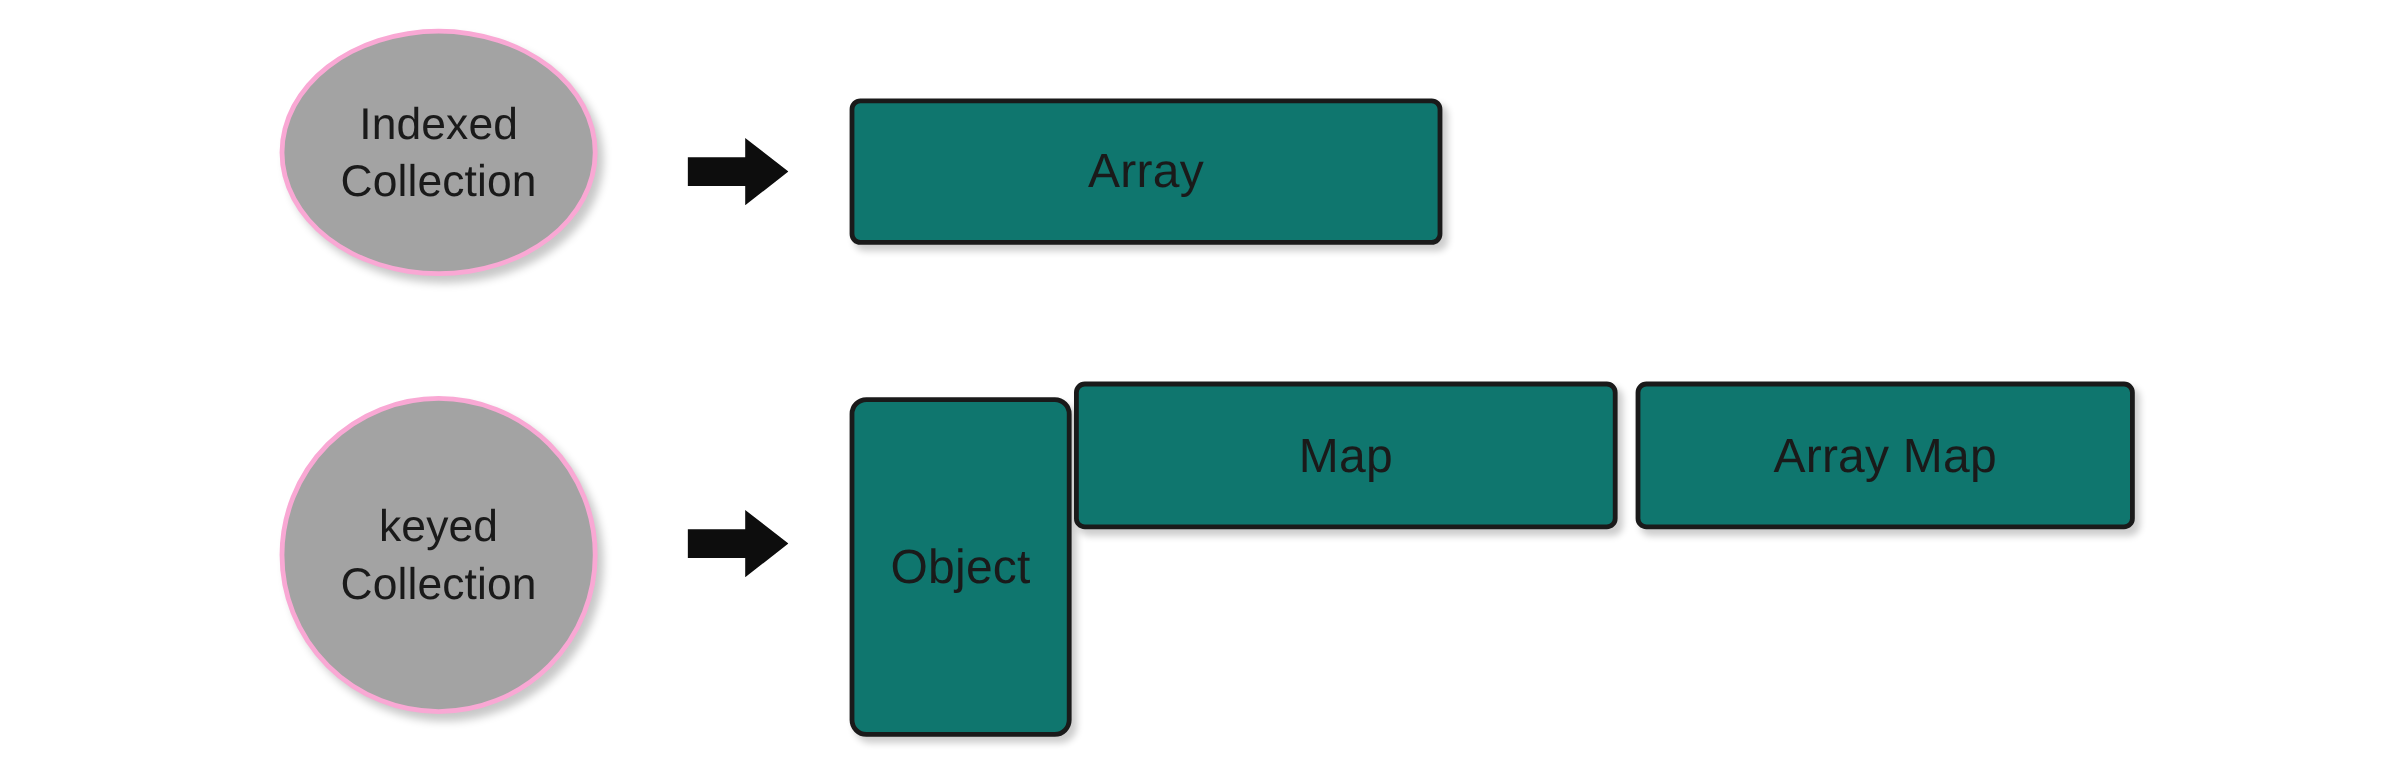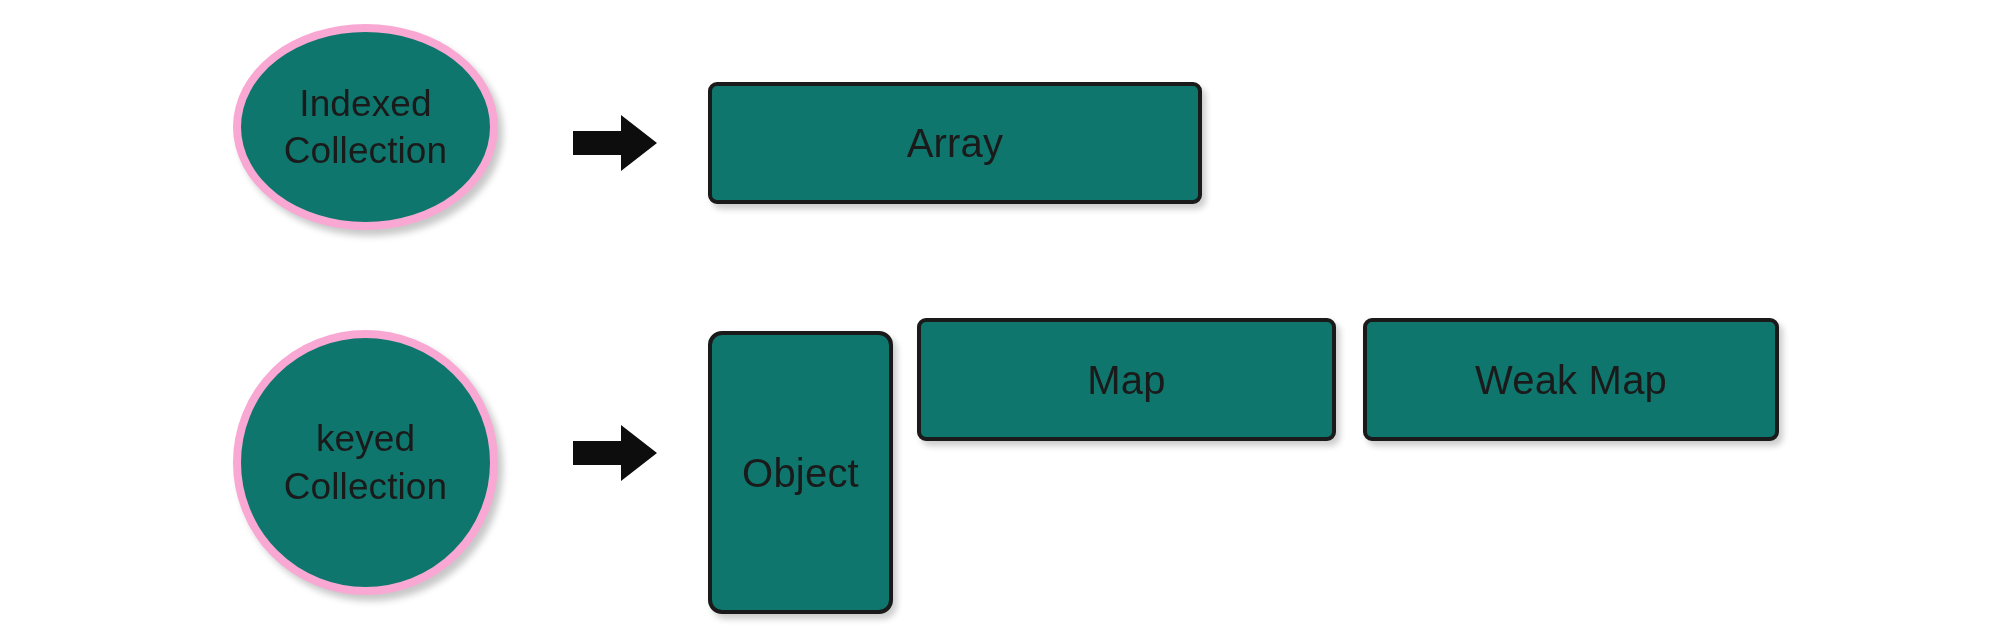--- a/index.html
+++ b/index.html
@@ -15,23 +15,23 @@
     width: 1993px;
     height: 640px;
     background: #ffffff;
     overflow: hidden;
   }
 
   
   .circle {
     position: absolute;
     box-sizing: border-box;
-    border: 8px solid #f9a8d4;
+    border: 4px solid #f9a8d4;
     border-radius: 50%;
-    background: #0f766e;
+    background: #a3a3a3;
     display: flex;
     flex-direction: column;
     align-items: center;
     justify-content: center;
     text-align: center;
     color: #1a1a1a;
     box-shadow: 5px 6px 7px rgba(0,0,0,0.22);
   }
   .circle .line {
     display: block;
@@ -93,23 +93,23 @@
   </div>
 
   <svg class="arrow" style="left:573px; top:425px;" width="84" height="56" viewBox="0 0 84 56">
     <path d="M0 16 L48 16 L48 0 L84 28 L48 56 L48 40 L0 40 Z" fill="#0d0d0d"></path>
   </svg>
 
   <div class="box tall" style="left:708px; top:318px; width:185px; height:283px;margin-top:13px;">
     <span class="label">Object</span>
   </div>
 
-  <div class="box" style="left:917px; top:318px; width:419px; height:123px;">
+  <div class="box" style="left:895px; top:318px; width:453px; height:123px;">
     <span class="label">Map</span>
   </div>
 
   <div class="box" style="left:1363px; top:318px; width:416px; height:123px;">
-    <span class="label">Weak Map</span>
+    <span class="label">Array Map</span>
   </div>
 
 
 
 </div>
 
 </body></html>

